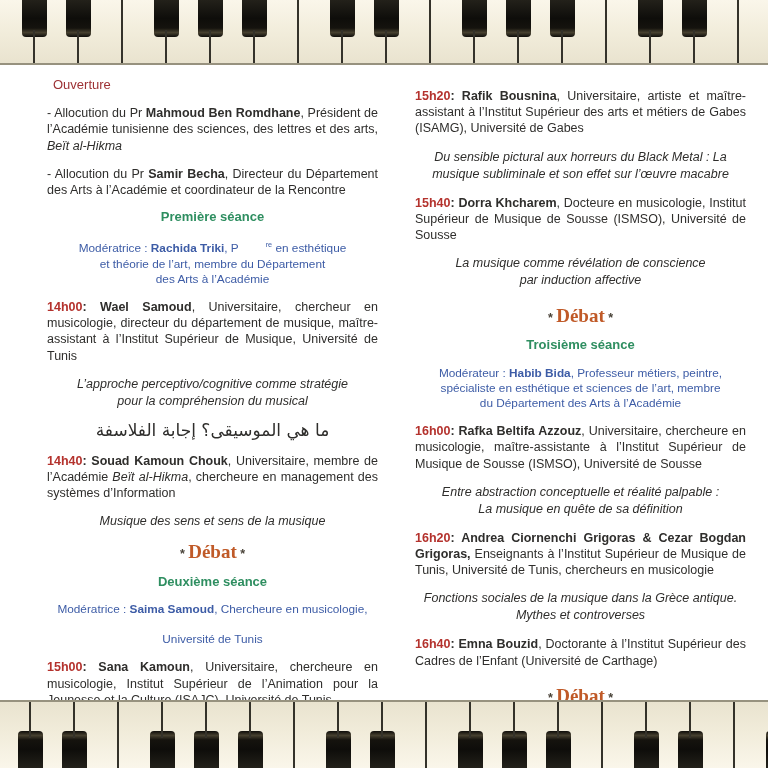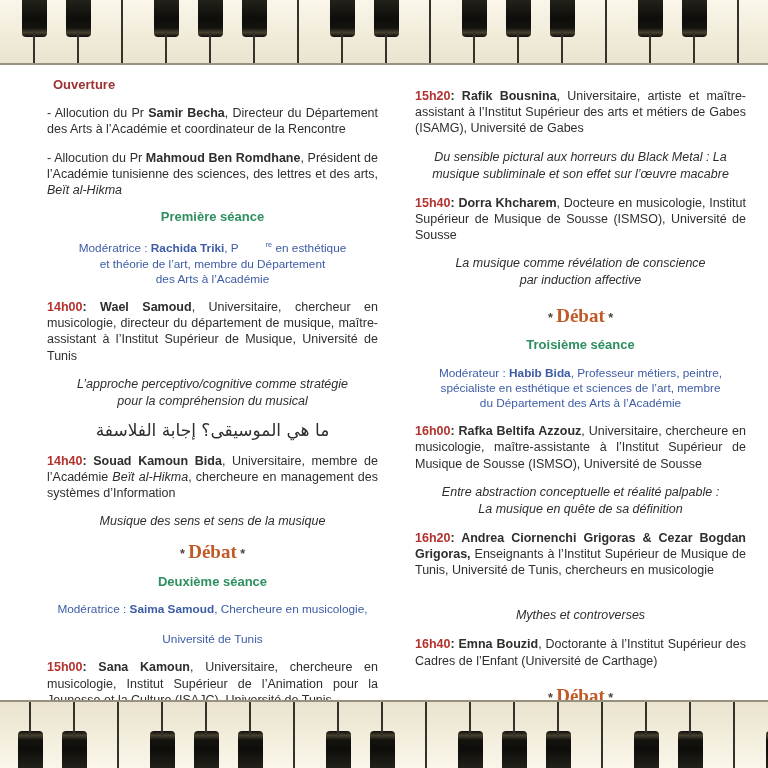--- a/index.html
+++ b/index.html
@@ -19,21 +19,21 @@
   .black-key.bottom{bottom:0;border-radius:4px 4px 0 0;
      background:linear-gradient(0deg,#23211a 0%,#0e0d0a 50%,#15130e 76%,#46402f 88%,#0d0c09 100%);}
 
   
   .content{position:absolute;top:65px;bottom:68px;left:0;right:0;
            display:flex;padding:11px 10px 0 35px;gap:13px;overflow:hidden;}
   .col{width:355px;font-size:12.5px;line-height:16.2px;}
 
   p{margin:12px;}
   .justify{text-align:justify;}
-  .heading-red{color:var(--heading-red,#9d3134);font-weight:bold;font-size:13px;margin:1px 0 3px 18px;}
+  .heading-red{color:var(--heading-red,#9d3134);font-weight:normal;font-size:13px;margin:1px 0 3px 18px;}
   .allocution{margin-bottom:8px;}
   .session-head{text-align:center;margin-top:11px;}
   .heading-green{color:var(--session-green,#2e8e60);font-weight:bold;font-size:13px;margin:0 0 3px 0;}
   .moderator{color:var(--moderator-blue,#3d5ca6);font-size:11.8px;line-height:15.2px;text-align:center;}
   .entry{margin-top:8px;}
   .entry.first{margin-top:2px;}
   .talk-title{margin-top:3px;text-align:center;font-style:italic;line-height:17px;}
   .debat{text-align:center;margin:14px 0 5px 0;}
   .debat.tall{margin-top:19px;}
 
@@ -83,39 +83,39 @@
       <div class="key-line" style="left: 649px; top: 30px; bottom: 0px;"></div>
       <div class="black-key top" style="left: 681.5px;"></div>
       <div class="key-line" style="left: 693px; top: 30px; bottom: 0px;"></div>
       <div class="key-line" style="left: 737px; top: 0px; bottom: 0px;"></div>
     </div>
 
   <div class="content">
 
     <div class="col">
       <p class="heading-red">Ouverture</p>
+      <p class="justify allocution"><span>- Allocution du Pr </span><span class="seg-b">Mahmoud Ben Romdhane</span><span>, Président de l’Académie tunisienne des sciences, des lettres et des arts, </span><span class="seg-i">Beït al-Hikma</span></p>
       <p class="justify allocution"><span>- Allocution du Pr </span><span class="seg-b">Samir Becha</span><span>, Directeur du Département des Arts à l’Académie et coordinateur de la Rencontre</span></p>
-      <p class="justify allocution"><span>- Allocution du Pr </span><span class="seg-b">Mahmoud Ben Romdhane</span><span>, Président de l’Académie tunisienne des sciences, des lettres et des arts, </span><span class="seg-i">Beït al-Hikma</span></p>
 
       <div class="session-head">
         <p class="heading-green">Première séance</p>
         <p class="moderator"><span>Modératrice : </span><span class="seg-b">Rachida Triki</span><span>, P</span><span class="seg-sup">re</span><span> en esthétique</span><br><span>et théorie de l’art, membre du Département</span><br><span>des Arts à l’Académie</span></p>
       </div>
 
       <div class="entry">
         <p class="justify"><span class="seg-time">14h00</span><span class="seg-colon">: </span><span class="seg-b">Wael Samoud</span><span>, Universitaire, chercheur en musicologie, directeur du département de musique, maître-assistant à l’Institut Supérieur de Musique, Université de Tunis</span></p>
         <p class="talk-title"><span>L’approche perceptivo/cognitive comme stratégie</span><br><span>pour la compréhension du musical</span></p>
       </div>
 
       <div class="entry">
         <p class="talk-title"><span class="seg-ar">ما هي الموسيقى؟ إجابة الفلاسفة</span></p>
       </div>
 
       <div class="entry">
-        <p class="justify"><span class="seg-time">14h40</span><span class="seg-colon">: </span><span class="seg-b">Souad Kamoun Bida</span><span>, Universitaire, membre de l’Académie </span><span class="seg-i">Beït al-Hikma</span><span>, chercheure en management des systèmes  d’Information</span></p>
+        <p class="justify"><span class="seg-time">14h40</span><span class="seg-colon">: </span><span class="seg-b">Souad Kamoun Chouk</span><span>, Universitaire, membre de l’Académie </span><span class="seg-i">Beït al-Hikma</span><span>, chercheure en management des systèmes  d’Information</span></p>
         <p class="talk-title"><span>Musique des sens et sens de la musique</span></p>
       </div>
 
       <p class="debat"><span class="seg-ast">* </span><span class="seg-debat">Débat</span><span class="seg-ast"> *</span></p>
 
       <div class="session-head">
         <p class="heading-green">Deuxième séance</p>
         <p class="moderator"><span>Modératrice : </span><span class="seg-b">Saima Samoud</span><span>, Chercheure en musicologie,</span><br><br><span>Université de Tunis</span></p>
       </div>
 
@@ -143,21 +143,21 @@
         <p class="moderator"><span>Modérateur : </span><span class="seg-b">Habib Bida</span><span>, Professeur métiers, peintre,</span><br><span>spécialiste en esthétique et sciences de l’art, membre</span><br><span>du Département des Arts à l’Académie</span></p>
       </div>
 
       <div class="entry">
         <p class="justify"><span class="seg-time">16h00</span><span class="seg-colon">: </span><span class="seg-b">Rafka Beltifa Azzouz</span><span>, Universitaire, chercheure en musicologie, maître-assistante à l’Institut Supérieur de Musique de Sousse (ISMSO), Université de Sousse</span></p>
         <p class="talk-title"><span>Entre abstraction conceptuelle et réalité palpable :</span><br><span>La musique en quête de sa définition</span></p>
       </div>
 
       <div class="entry">
         <p class="justify"><span class="seg-time">16h20</span><span class="seg-colon">: </span><span class="seg-b">Andrea Ciornenchi Grigoras &amp; Cezar Bogdan Grigoras,</span><span> Enseignants à l’Institut Supérieur de Musique de Tunis, Université de Tunis, chercheurs en musicologie</span></p>
-        <p class="talk-title"><br><span>Mythes et controverses</span></p>
+        <p class="talk-title"><span>Fonctions sociales de la musique dans la Grèce antique.</span><br><span>Mythes et controverses</span></p>
       </div>
 
       <div class="entry">
         <p class="justify"><span class="seg-time">16h40</span><span class="seg-colon">: </span><span class="seg-b">Emna Bouzid</span><span>, Doctorante à l’Institut Supérieur des Cadres de l’Enfant (Université de Carthage)</span></p>
       </div>
 
       <p class="debat tall"><span class="seg-ast">* </span><span class="seg-debat">Débat</span><span class="seg-ast"> *</span></p>
     </div>
   </div>
 

